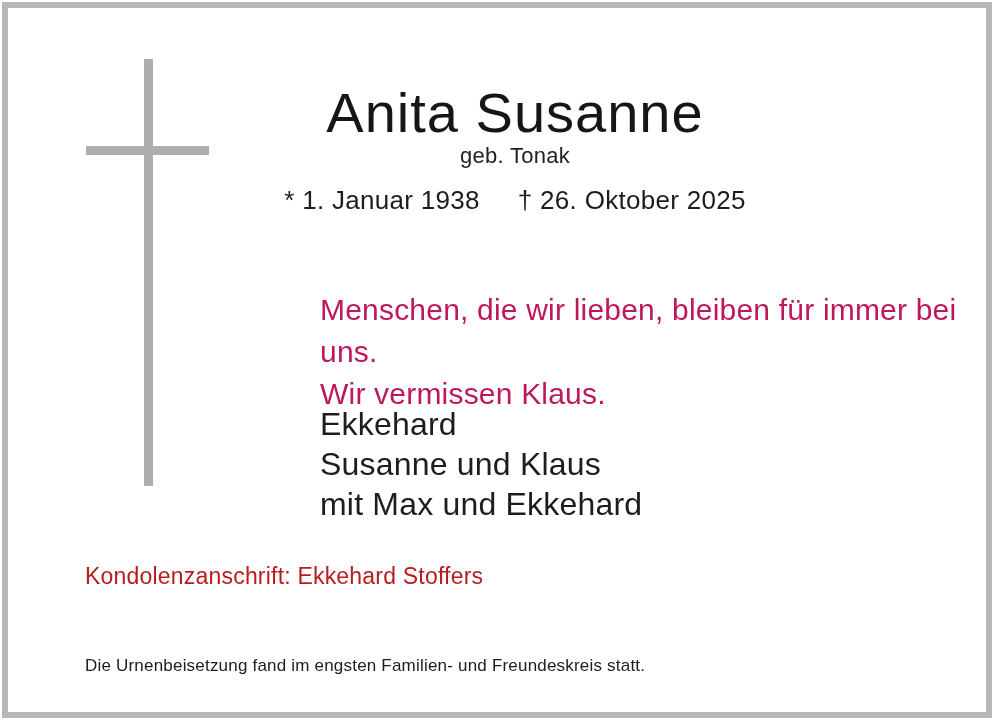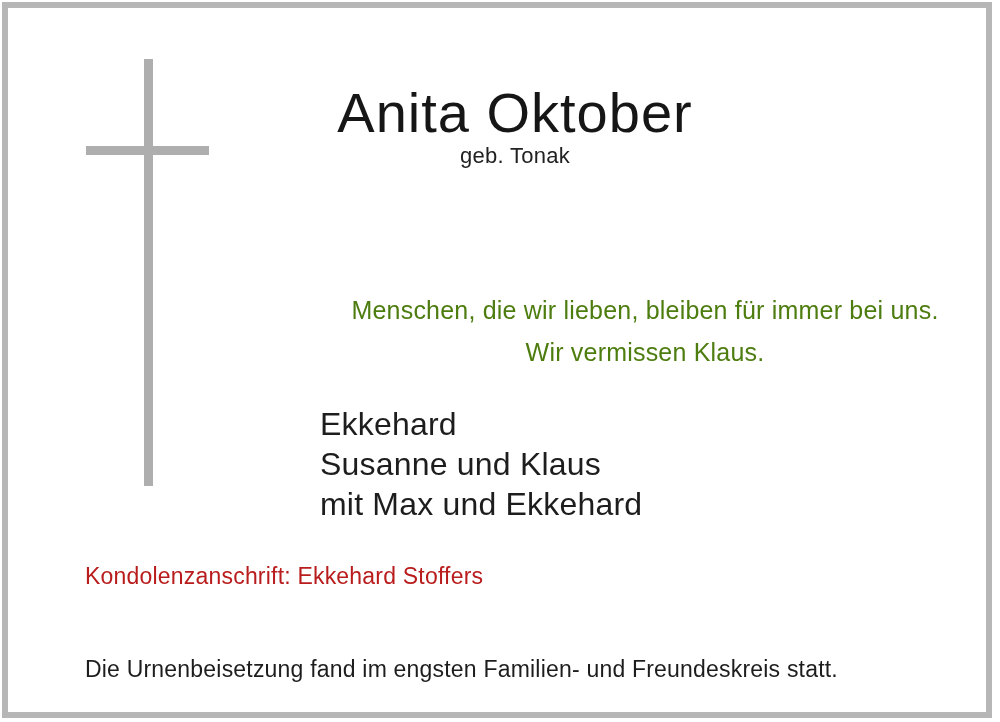--- a/index.html
+++ b/index.html
@@ -74,26 +74,25 @@
     letter-spacing: 0.3px;
     white-space: nowrap;
     color: #1d1d1d;
   }
   
   .message-block {
     position: absolute;
     left: 320px;
     top: 289px;
     width: 650px;
-    font-size: 25px;
+    font-size: 30px;
     font-weight: 300;
     line-height: 42px;
     letter-spacing: 0.2px;
-    color: #4d7c0f;
-    text-align: center;
+    color: #be185d;
   }
   
   .mourners-block {
     position: absolute;
     left: 320px;
     top: 404px;
     width: 420px;
     font-size: 32px;
     font-weight: 300;
     line-height: 40px;
@@ -111,41 +110,45 @@
     line-height: 33px;
     letter-spacing: 0.2px;
     color: #b91c1c;
   }
   
   .closing-line {
     position: absolute;
     left: 85px;
     top: 656px;
     width: 860px;
-    font-size: 23px;
+    font-size: 17px;
     font-weight: 300;
     letter-spacing: 0.2px;
     color: #1d1d1d;
   }
 </style>
 </head>
 <body>
 
 <div class="page">
 
   <div class="frame"></div>
 
   <div>
     <div class="cross-vertical"></div>
     <div class="cross-horizontal"></div>
   </div>
 
   <div class="header-block">
-    <div class="deceased-name">Anita Oktober</div>
+    <div class="deceased-name">Anita Susanne</div>
     <div class="maiden-name">geb. Tonak</div>
+    <div class="dates-row">
+      <span>* 1. Januar 1938</span>
+      <span>† 26. Oktober 2025</span>
+    </div>
   </div>
 
   <div class="message-block">
     <div>Menschen, die wir lieben, bleiben für immer bei uns.</div>
     <div>Wir vermissen Klaus.</div>
   </div>
 
   <div class="mourners-block">
     <div>Ekkehard</div>
     <div>Susanne und Klaus</div>

